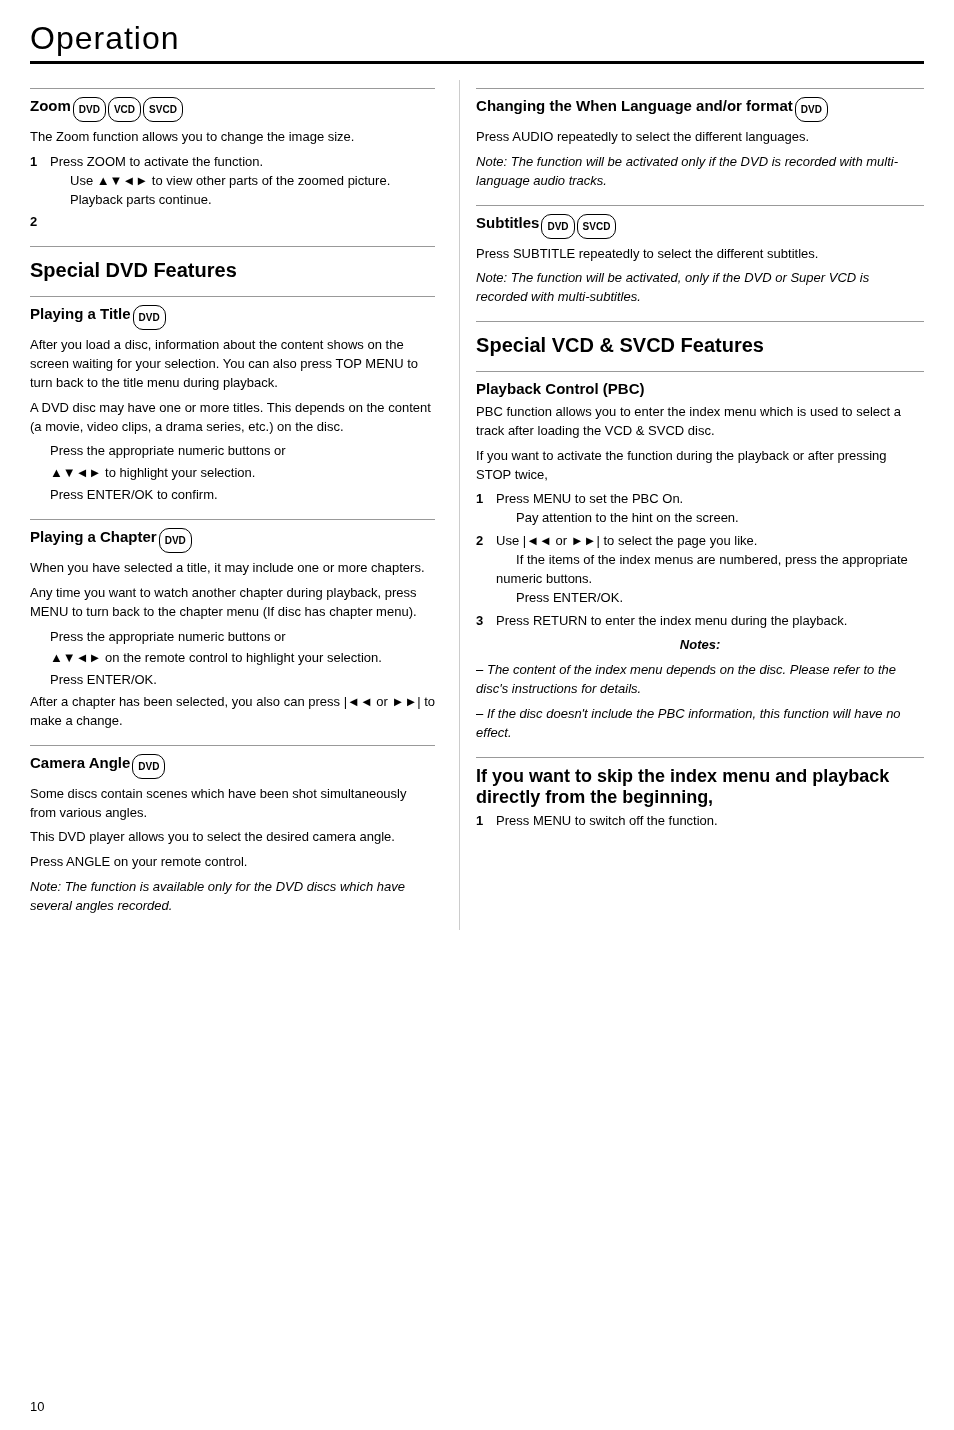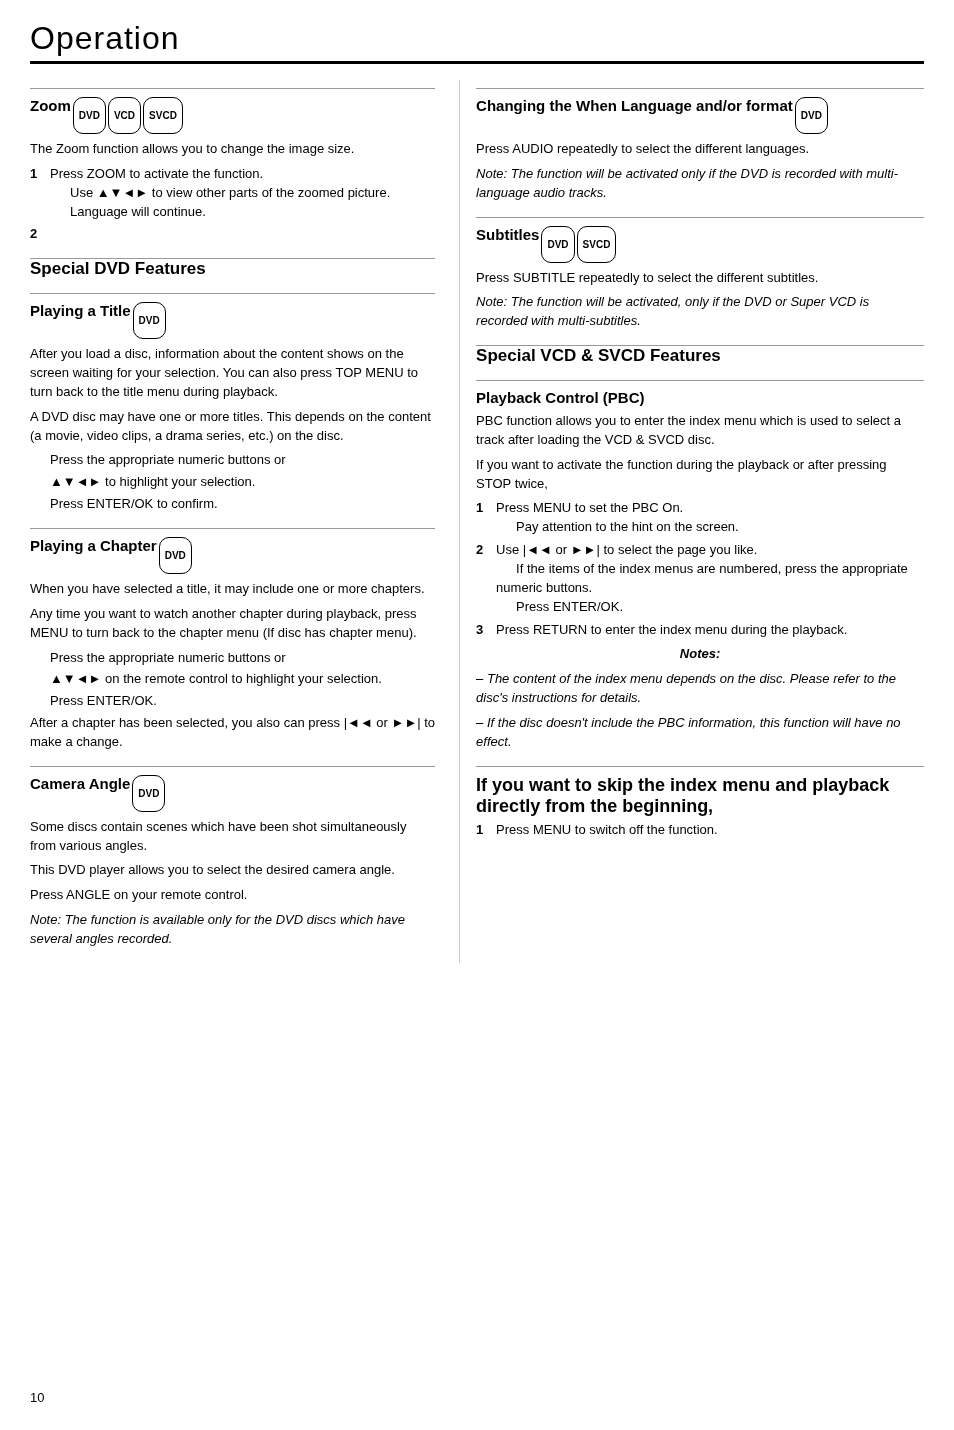--- a/index.html
+++ b/index.html
@@ -49,32 +49,32 @@
       margin-top: 8px;
     }
     .section-title {
       font-size: 15px;
       font-weight: bold;
       margin-bottom: 6px;
       display: flex;
       align-items: flex-start;
     }
     .section-title-large {
-      font-size: 17px;
+      font-size: 20px;
       font-weight: bold;
       margin-bottom: 8px;
       border-top: 1px solid #999;
-      padding-top: 0;
+      padding-top: 12px;
       margin-top: 4px;
     }
     .badge {
       display: inline-block;
       border: 1.5px solid #000;
       border-radius: 10px;
-      padding: 10px 5px;
+      padding: 4px 5px;
       font-size: 10px;
       font-weight: bold;
       vertical-align: middle;
       margin-left: 2px;
       line-height: 15px;
     }
     p {
       margin-bottom: 6px;
       line-height: 1.45;
     }
@@ -100,21 +100,21 @@
       margin-right: 4px;
       font-size: 13px;
     }
     .sub-item {
       padding-left: 20px;
       margin-bottom: 3px;
       line-height: 1.45;
     }
     .page-number {
       position: absolute;
-      bottom: 25px;
+      bottom: 16px;
       left: 30px;
       font-size: 13px;
     }
     .bold-intro {
       font-weight: bold;
       font-size: 18px;
       margin-bottom: 4px;
     }
   </style>
 </head>
@@ -138,21 +138,21 @@
           <span class="badge">VCD</span>
           <span class="badge">SVCD</span>
         </div>
         <p>The Zoom function allows you to change the image size.</p>
         <ol class="numbered">
           <li>
             <span class="num">1</span>
             <div>
               <span>Press ZOOM to activate the function.</span><br>
               <span class="sub-item">Use ▲▼◄► to view other parts of the zoomed picture.</span><br>
-              <span class="sub-item">Language will continue.</span>
+              <span class="sub-item">Playback parts continue.</span>
             </div>
           </li>
           <li>
             <span class="num">2</span>
           </li>
         </ol>
       </div>
 
       <div class="section">
         <div class="section-title-large">Special DVD Features</div>

